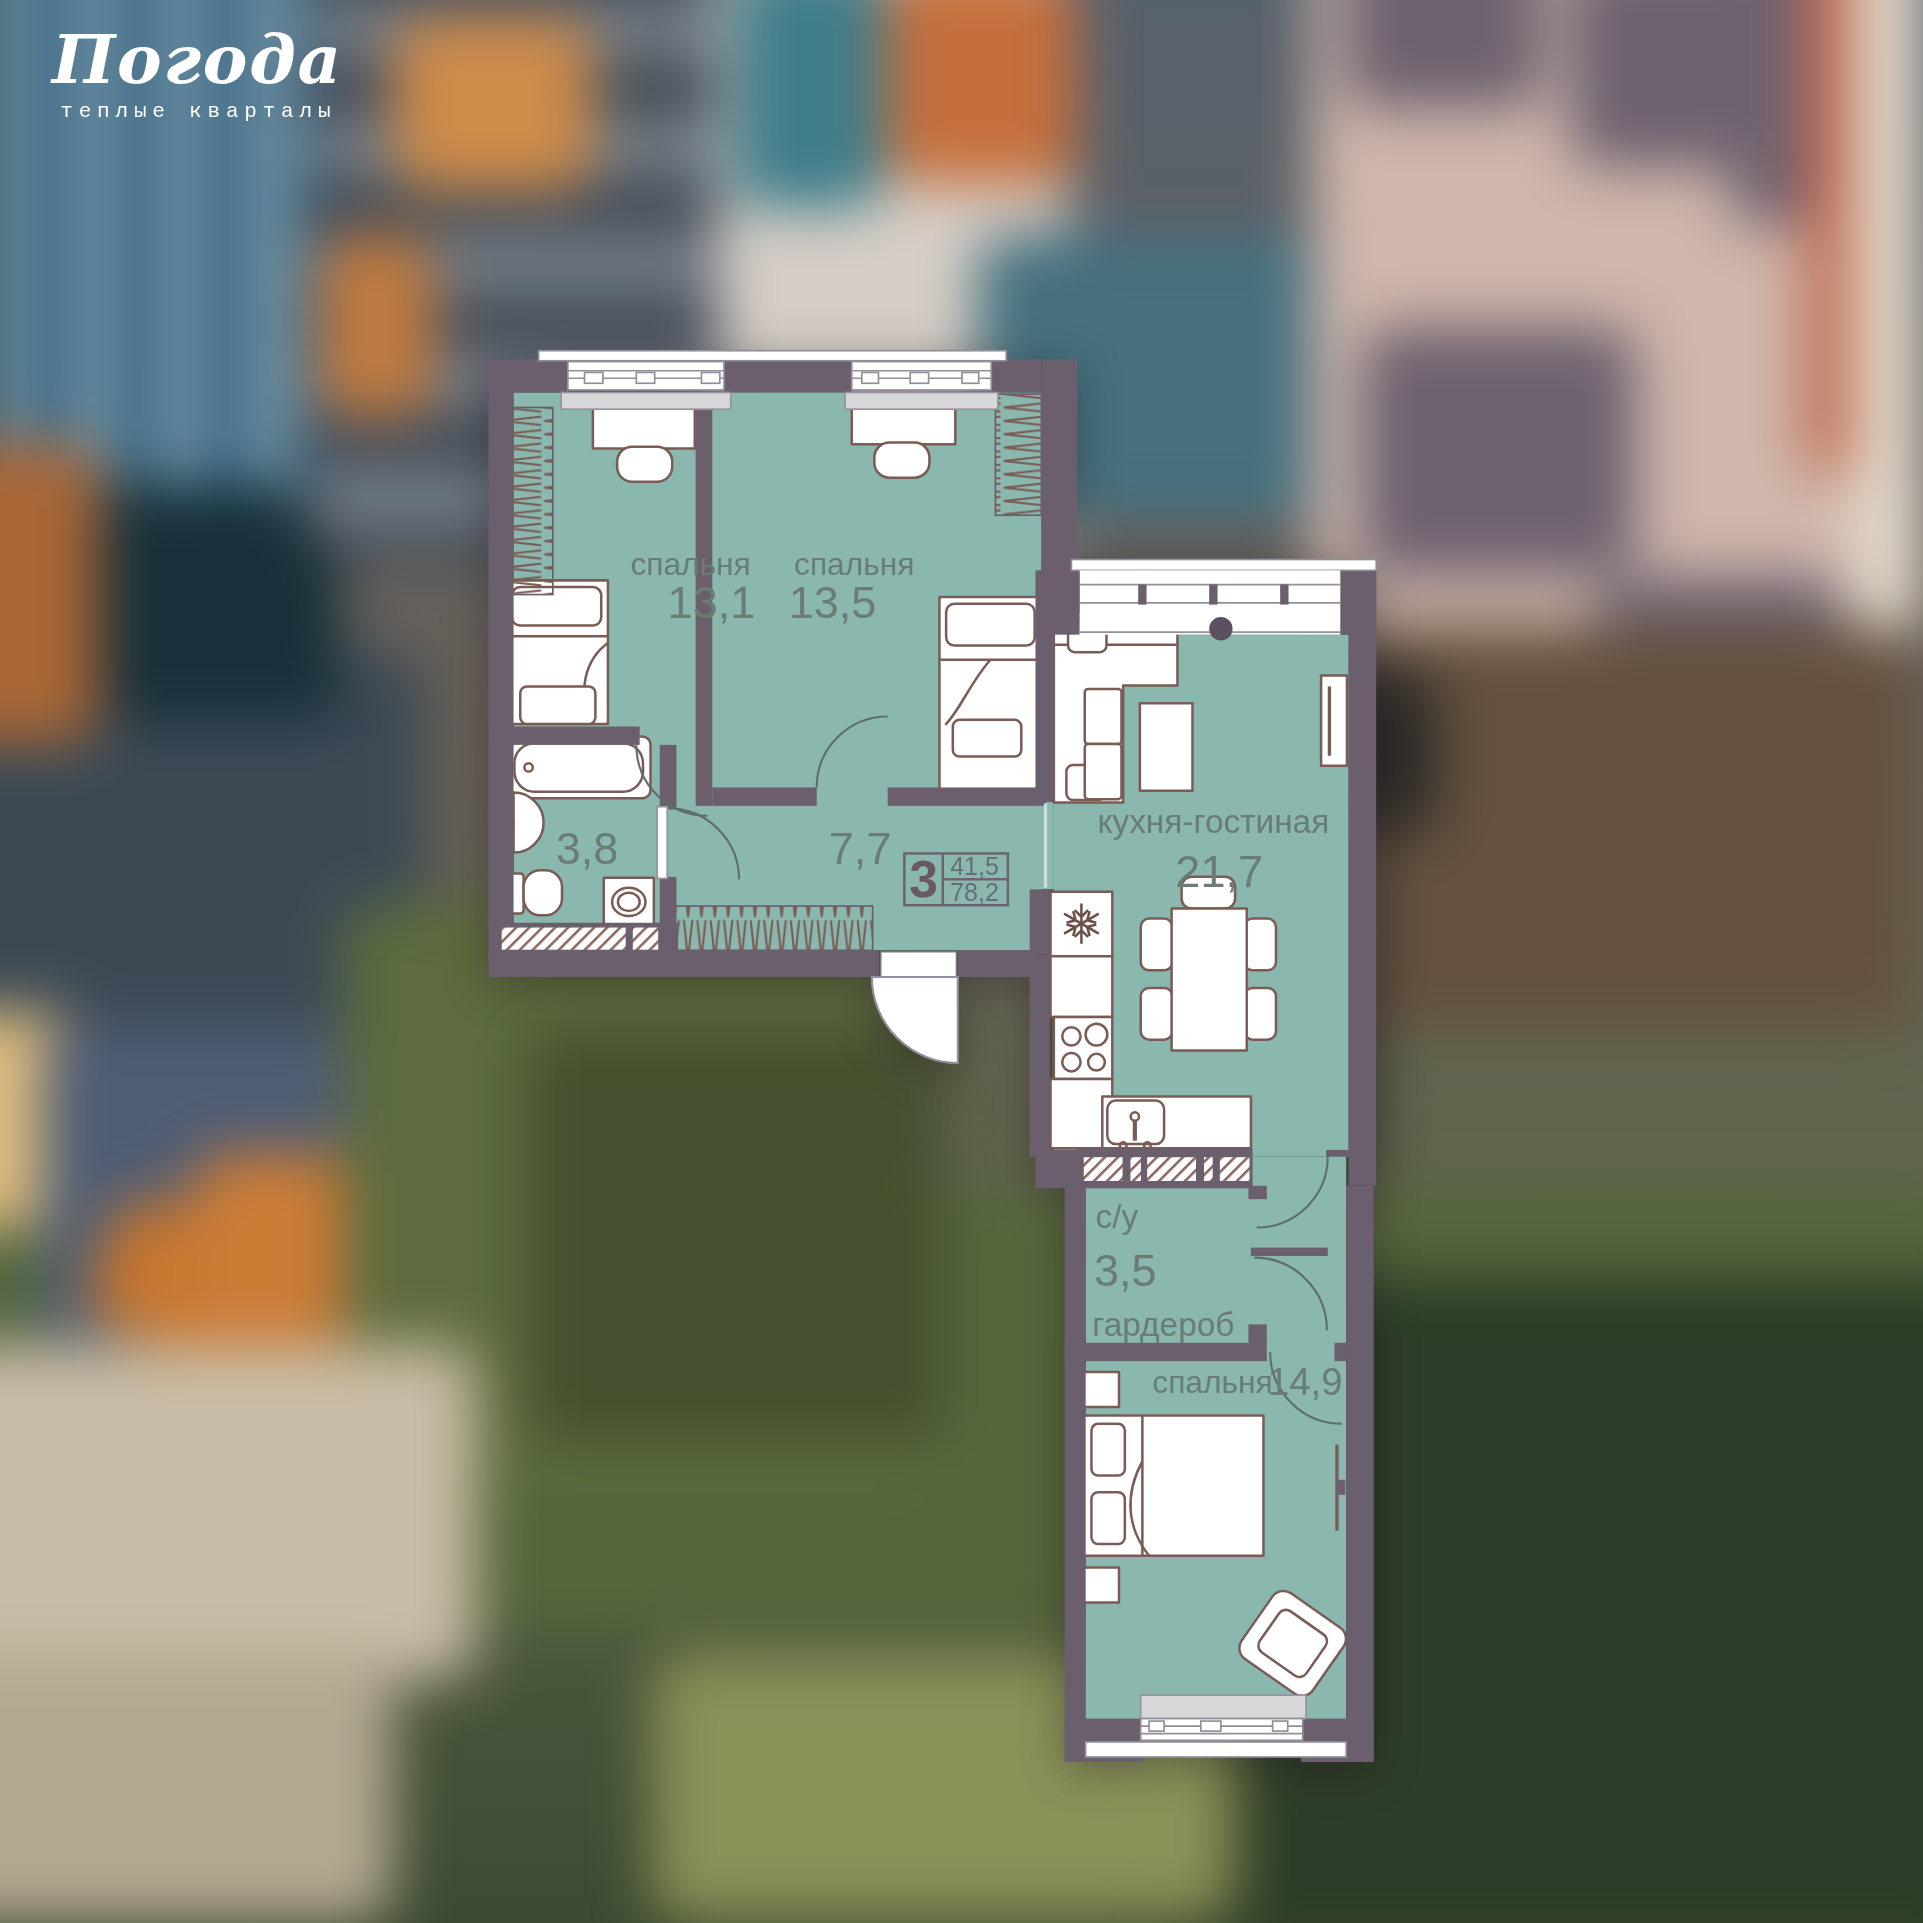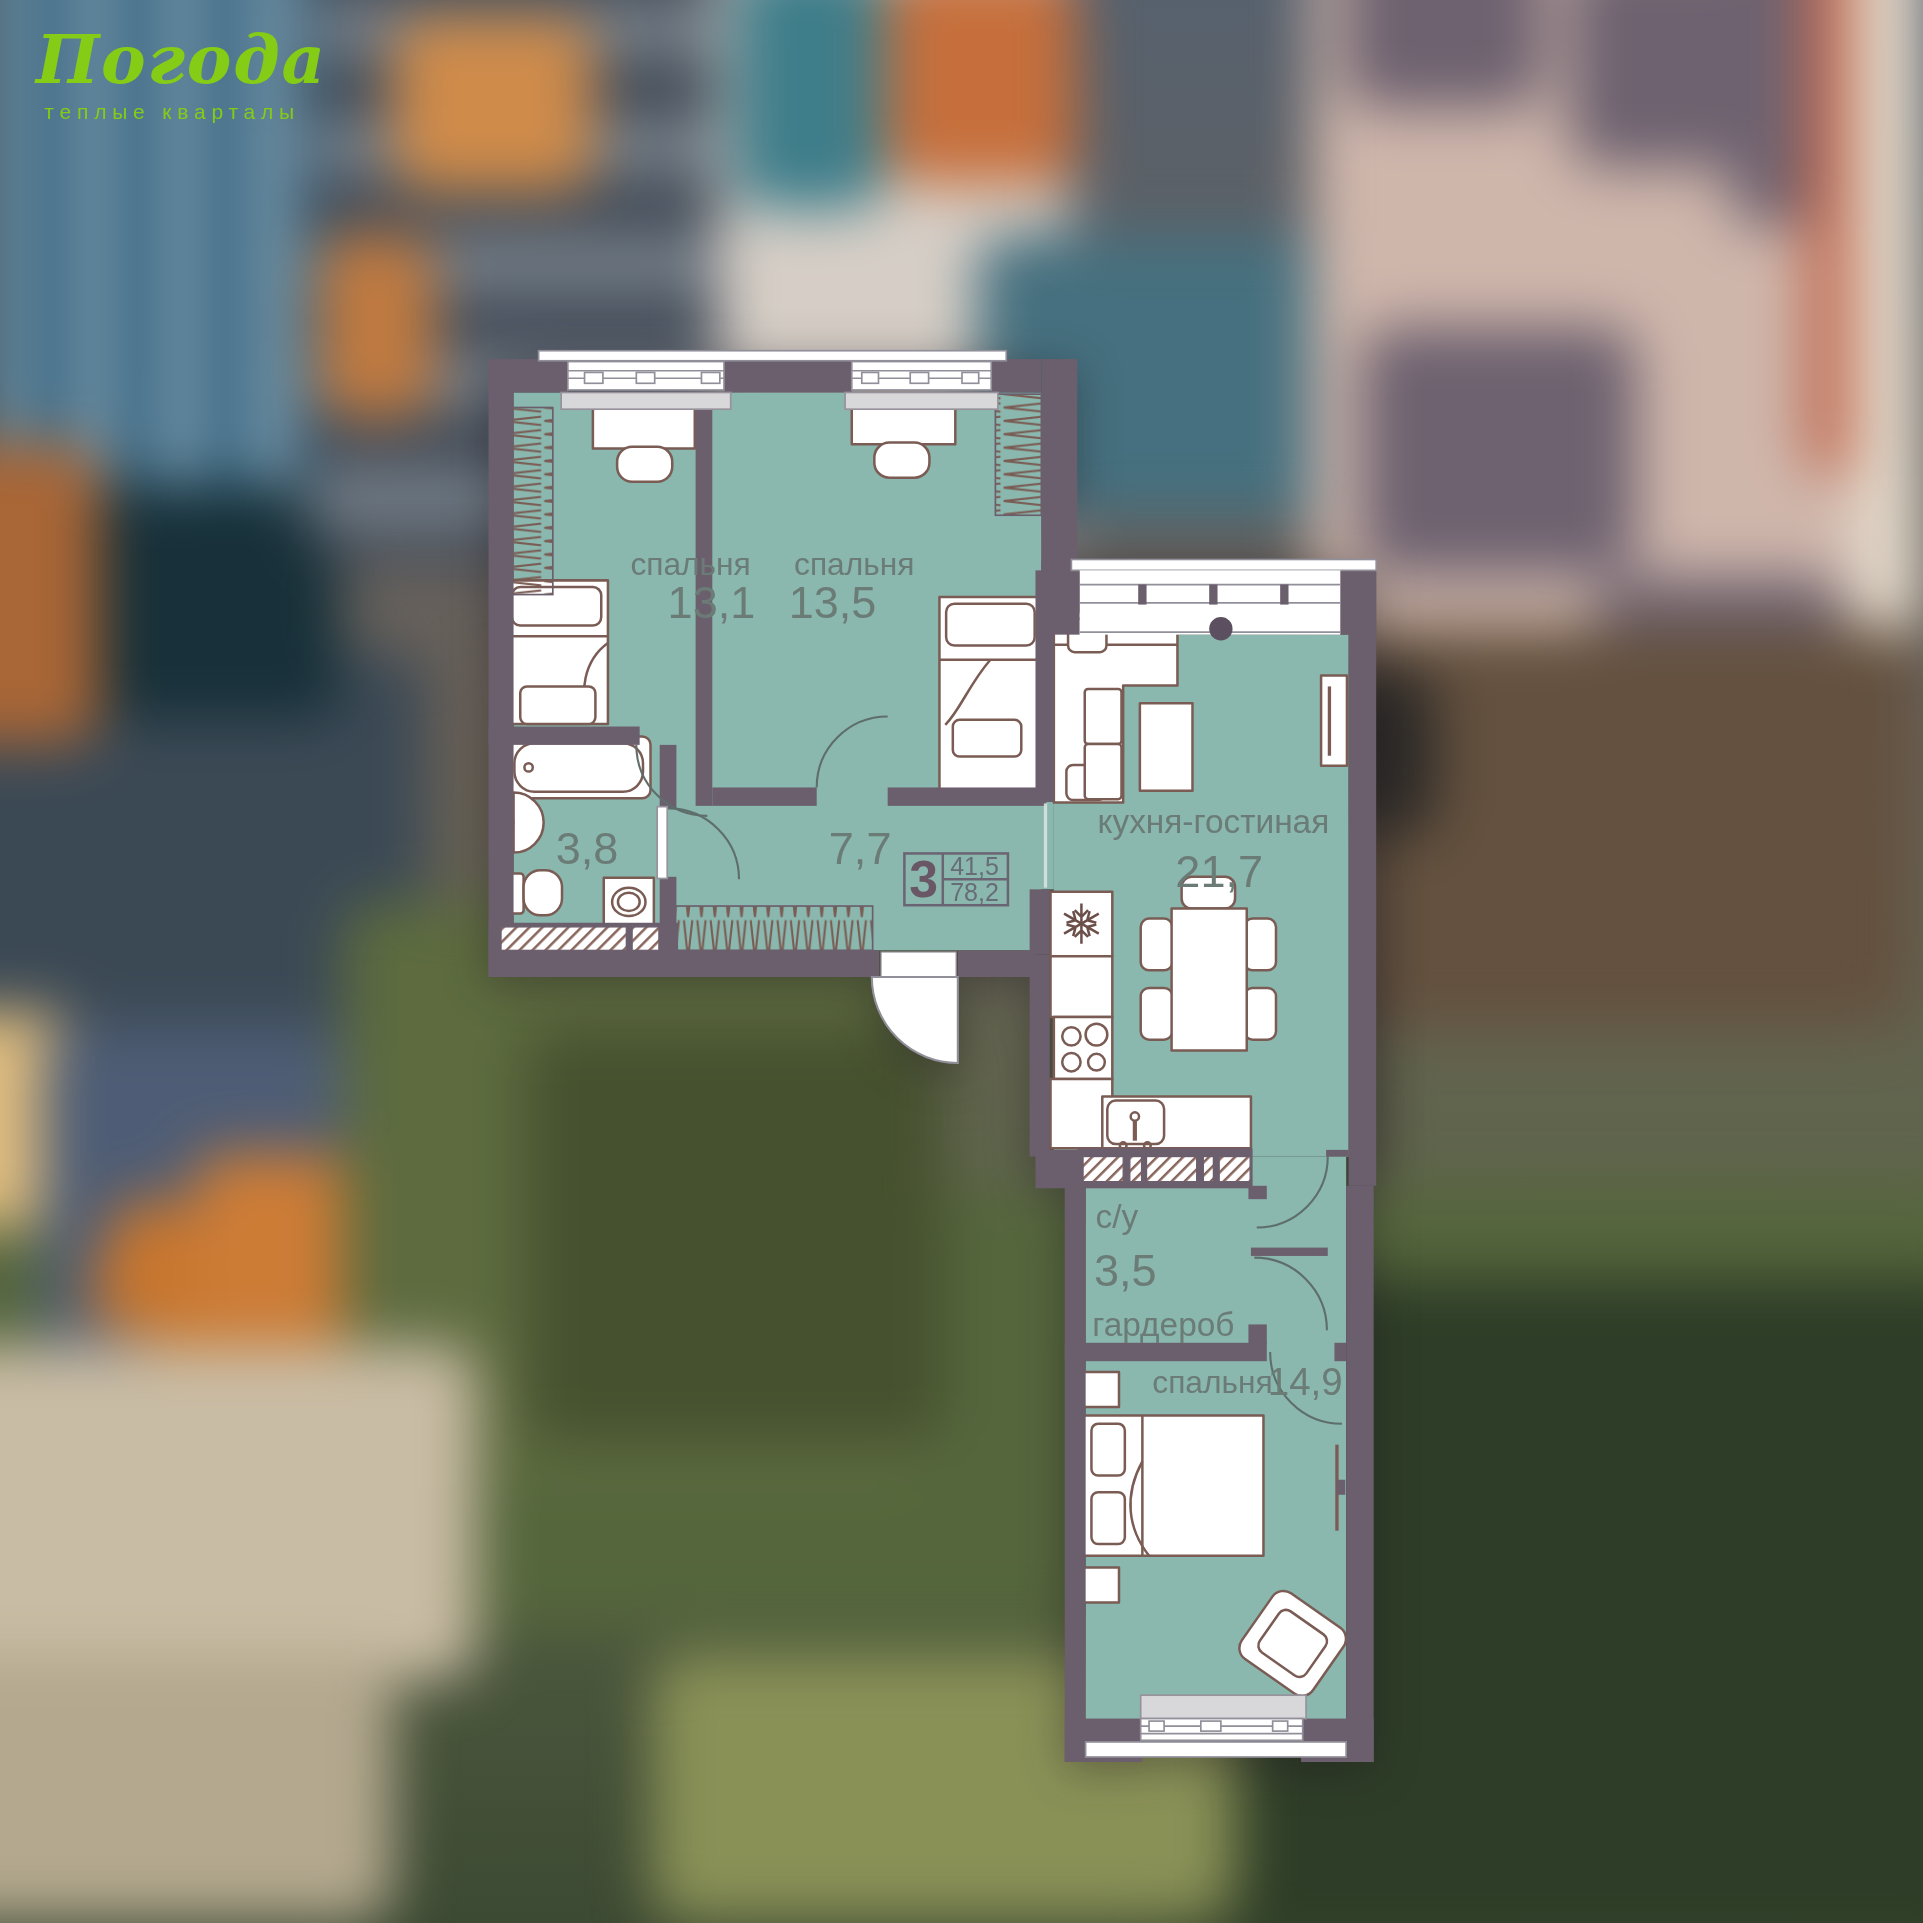--- a/index.html
+++ b/index.html
@@ -13,24 +13,24 @@
   .plan{position:absolute;inset:0;filter:drop-shadow(0 8.3px 22px rgba(25,20,30,.38));}
   svg text{font-family:"Liberation Sans",sans-serif;}
   .t38{font-size:38px;fill:#6b7b76;}
   .t40{font-size:40px;fill:#6b7b76;}
   .t46{font-size:46px;fill:#6b7b76;}
   .t54{font-size:54px;fill:#6b7b76;}
   .tb3{font-size:62px;font-weight:bold;fill:#6a5766;}
   .tbn{font-size:30px;fill:#676d76;}
   .mid{text-anchor:middle;}
   
-  .logo{position:absolute;left:36px;top:23.4px;color:#84cc16;}
+  .logo{position:absolute;left:52px;top:23.4px;color:#ffffff;}
   .logo .n{font-family:"DejaVu Serif",serif;font-style:italic;font-weight:bold;
            font-size:67px;line-height:1.1;letter-spacing:1.7px;}
-  .logo .tg{font-size:21px;letter-spacing:5.8px;margin-top:3.3px;padding-left:8.3px;}
+  .logo .tg{font-size:21px;letter-spacing:5.8px;margin-top:3.3px;padding-left:8.3px;font-family:Liberation Mono, monospace;}
   .price{position:absolute;left:94px;top:1635px;color:#fff;font-family:"DejaVu Sans",sans-serif;
          font-weight:bold;font-size:81px;letter-spacing:2.5px;}
 </style>
 </head>
 <body>
 
 <div class="stage">
 
   <div class="bg">
     <div class="blobs">

